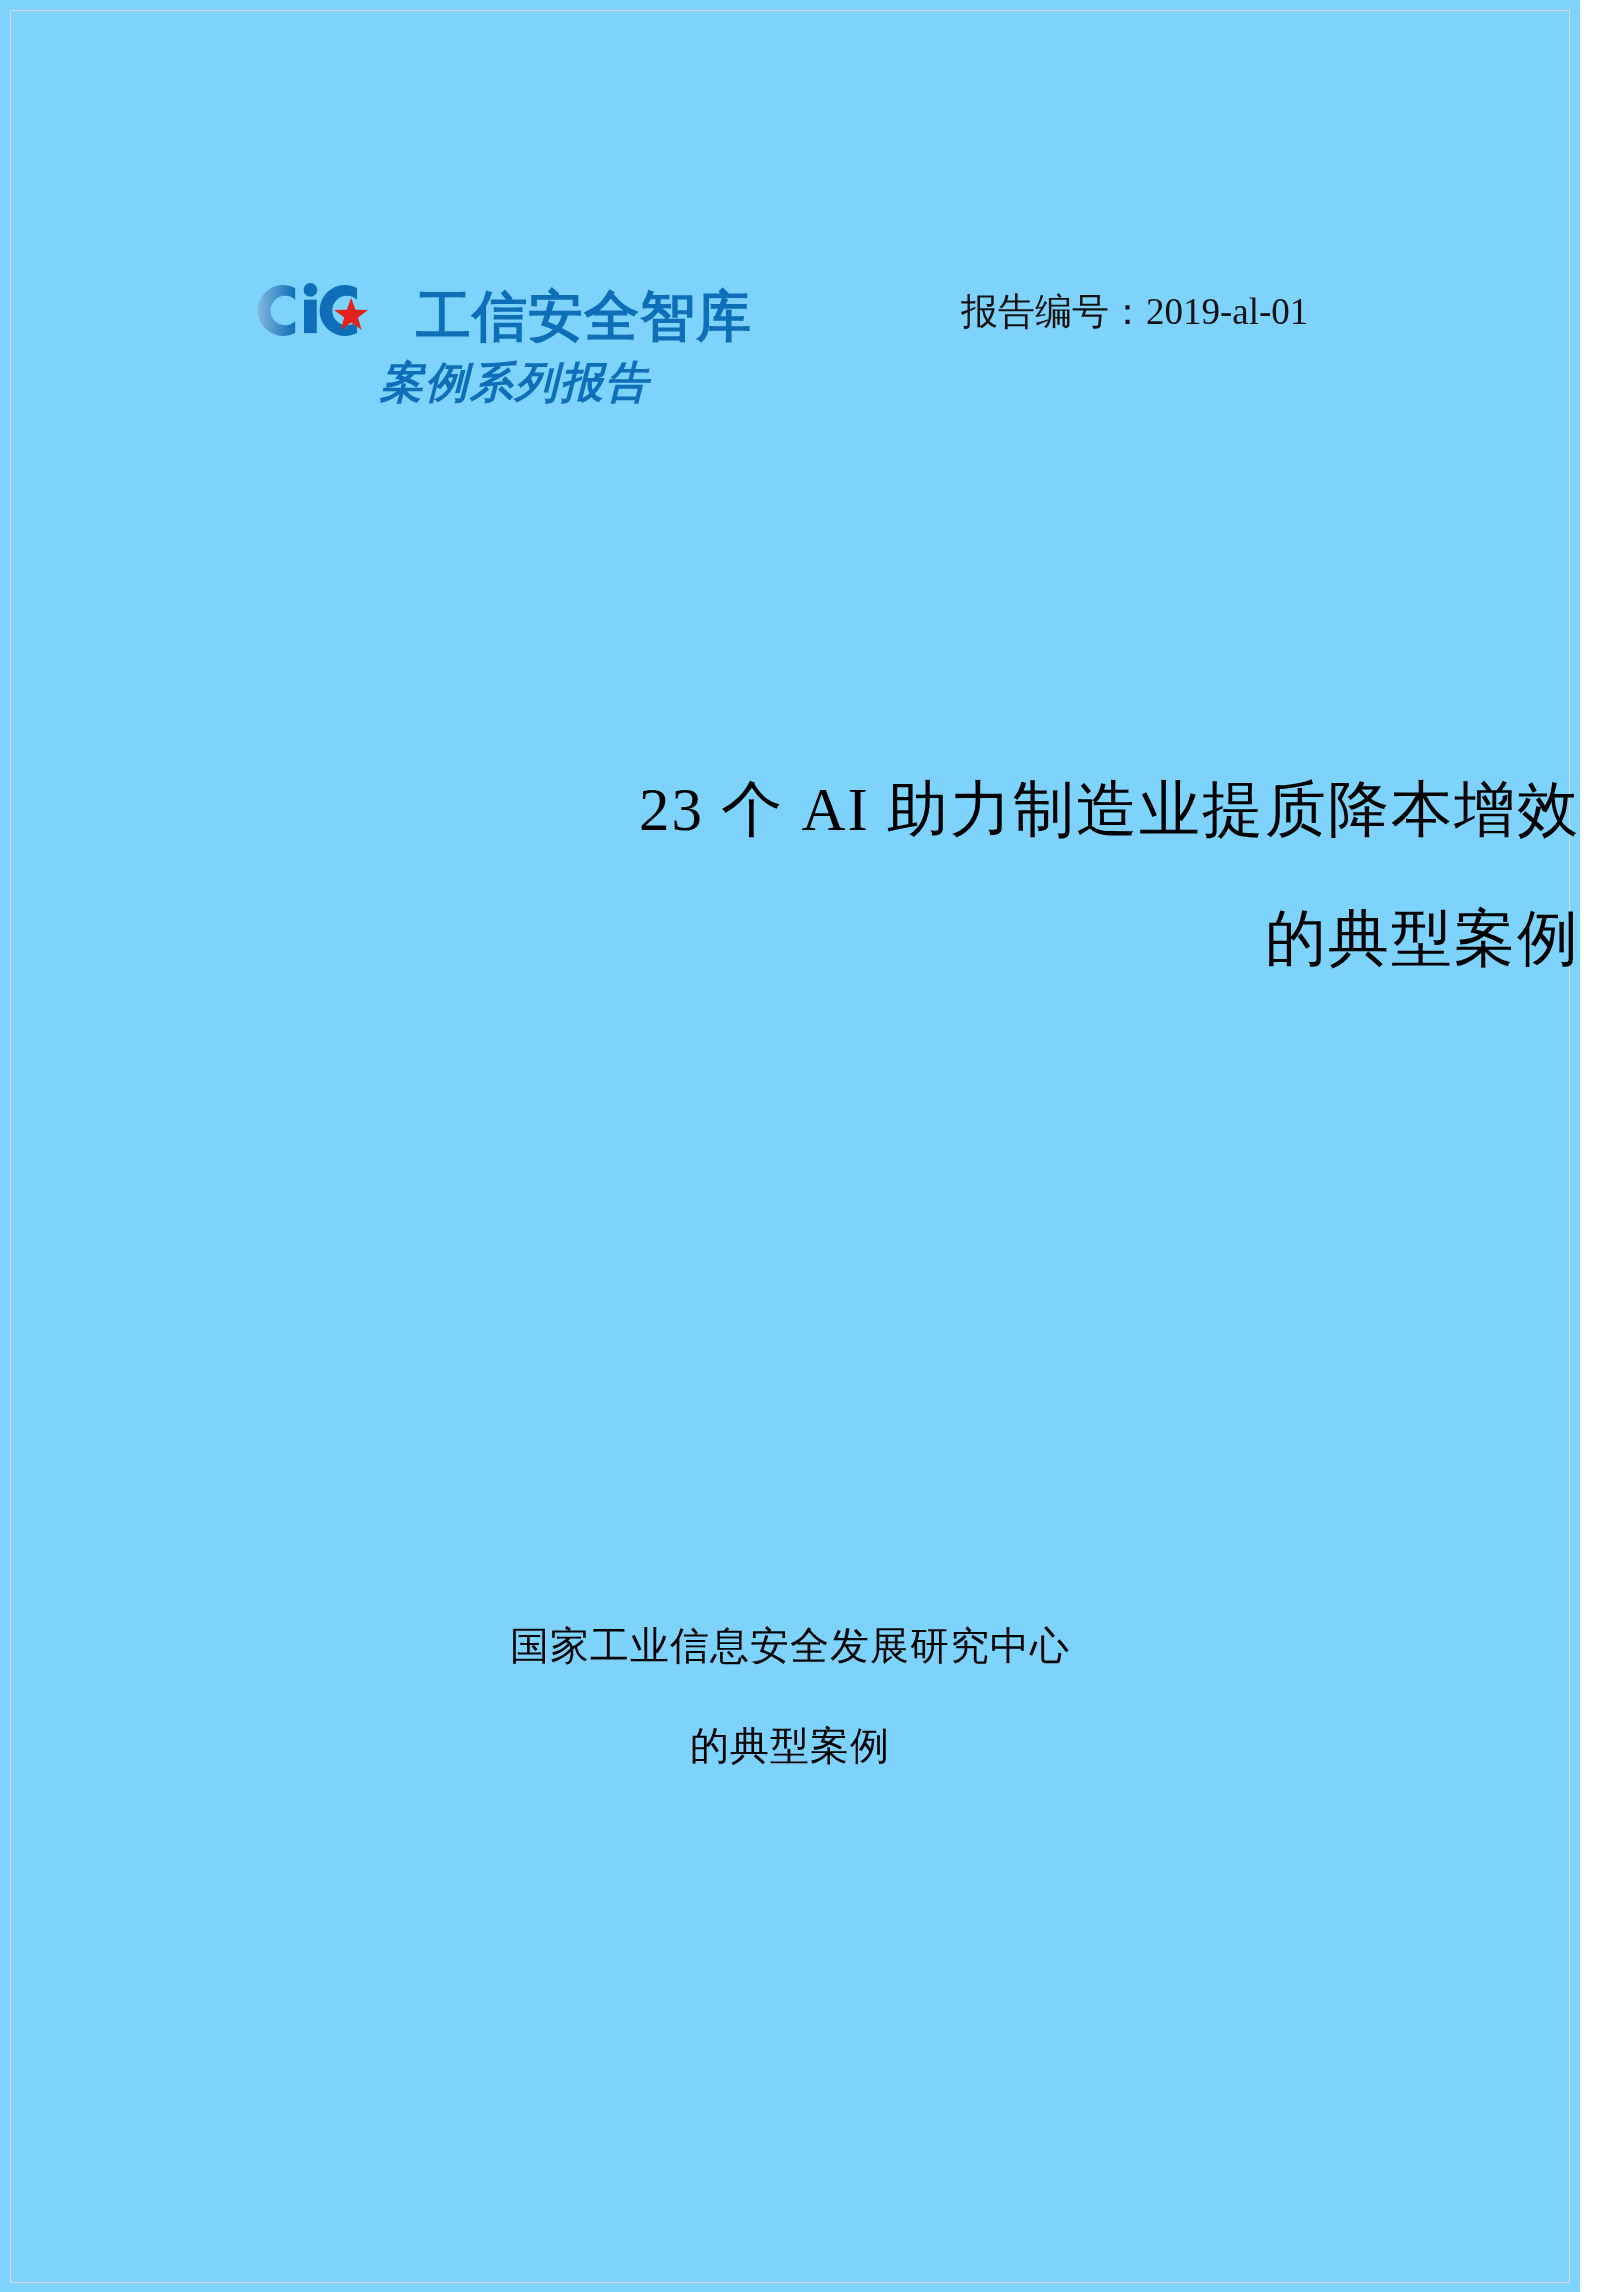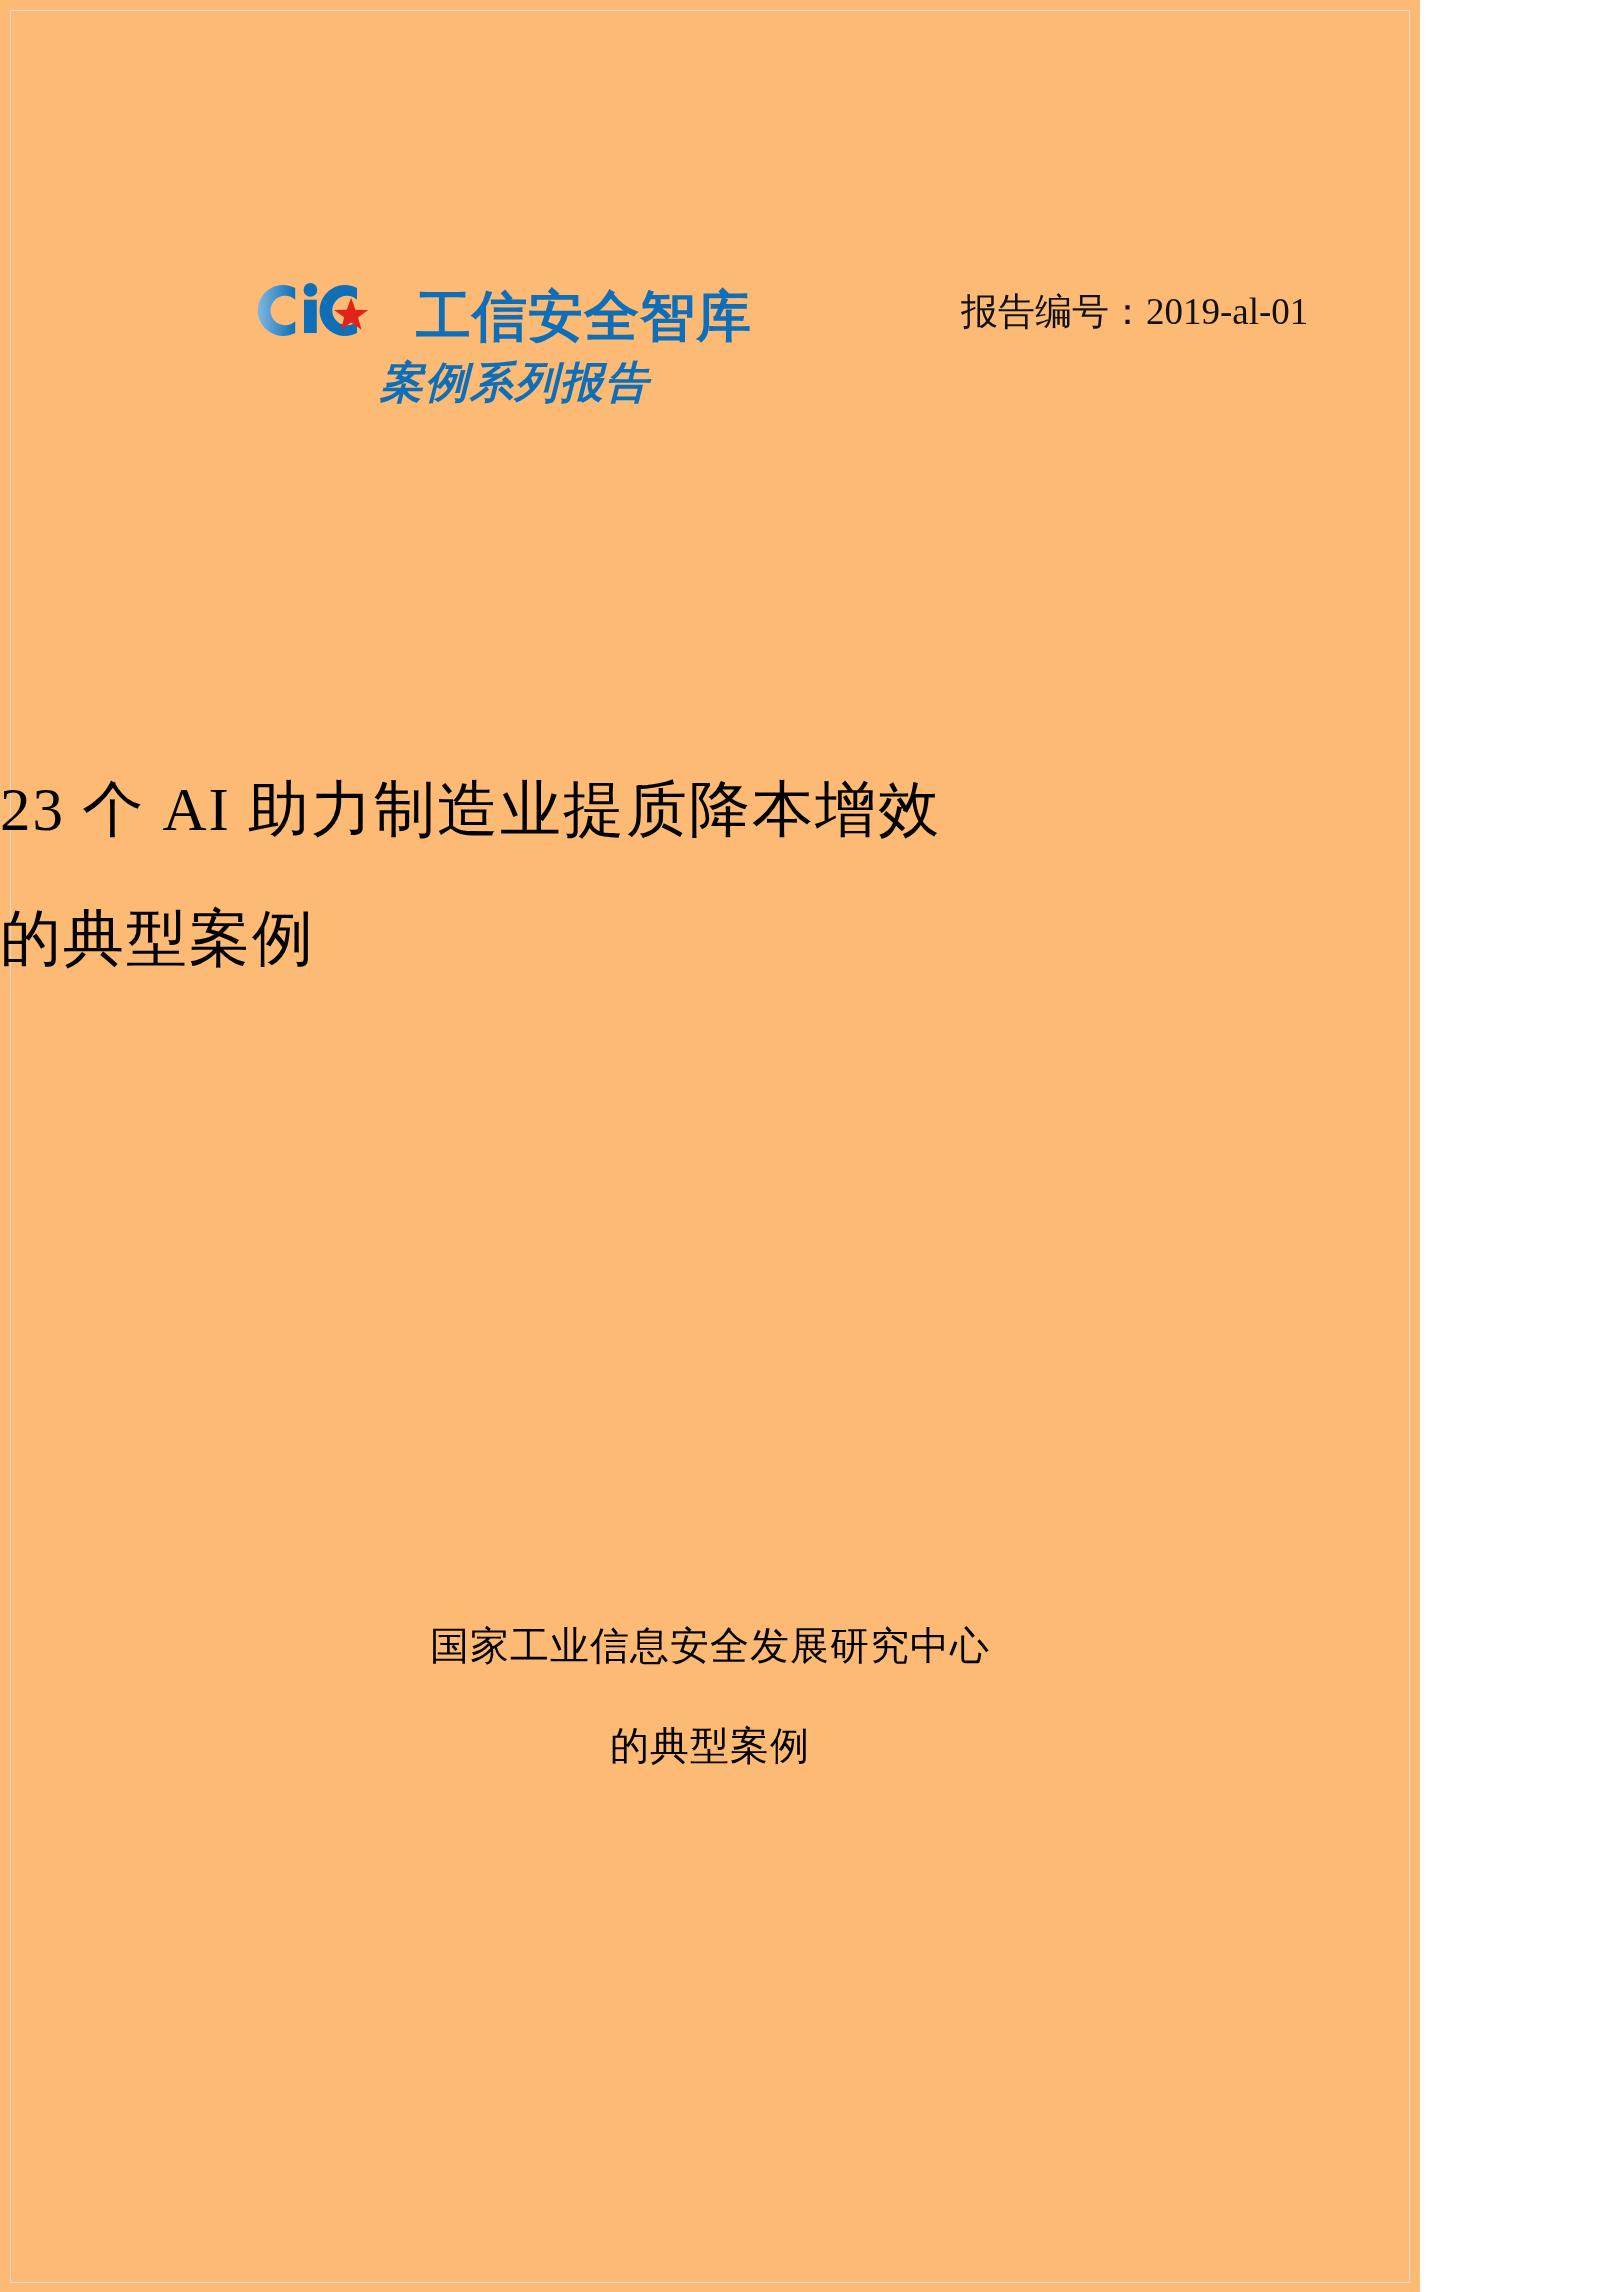--- a/index.html
+++ b/index.html
@@ -5,23 +5,23 @@
   html, body {
     margin: 0;
     padding: 0;
     background: #ffffff;
   }
   body {
     font-family: "Liberation Sans", sans-serif;
   }
   .page {
     position: relative;
-    width: 1420px;
+    width: 1580px;
     height: 2293px;
-    background: #fdba74;
+    background: #7dd3fc;
     box-sizing: border-box;
     overflow: hidden;
   }
   
   .page-frame {
     position: absolute;
     left: 9.8px;
     top: 9.8px;
     right: 9.8px;
     bottom: 9.8px;
@@ -86,21 +86,21 @@
     color: #111111;
     white-space: nowrap;
   }
 
   
   .title-block {
     position: absolute;
     left: 0;
     top: 745px;
     width: 100%;
-    text-align: left;
+    text-align: right;
   }
   .title-line {
     font-family: "Liberation Serif", serif;
     font-size: 61px;
     line-height: 129px;
     color: #000000;
     letter-spacing: 2px;
     white-space: nowrap;
   }
 

